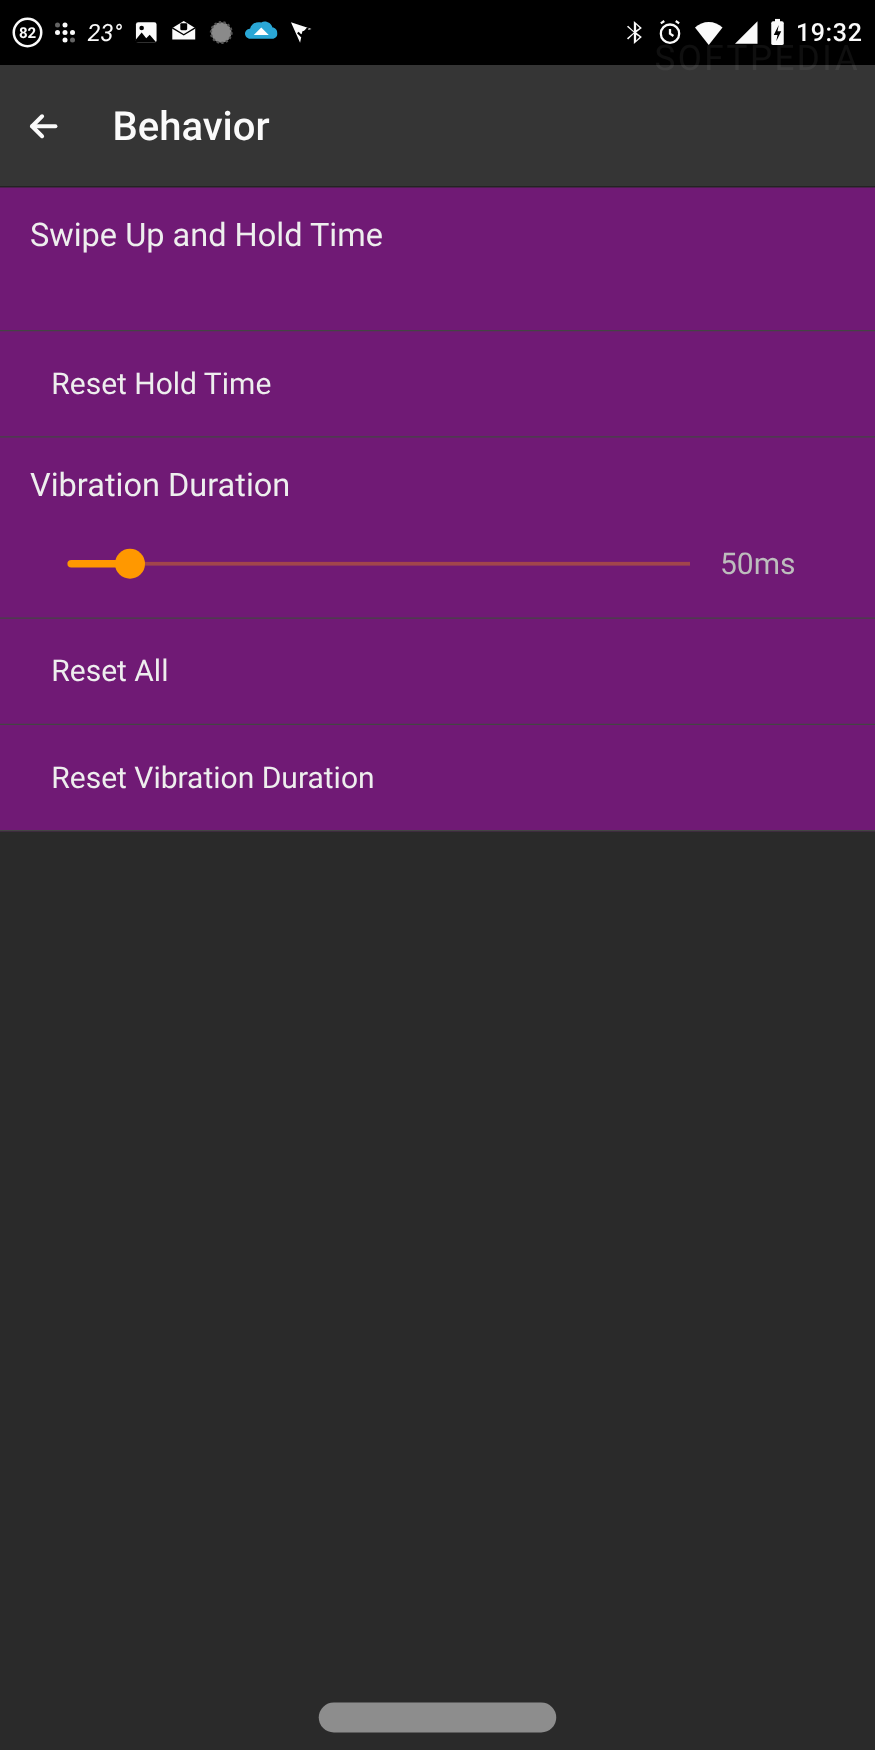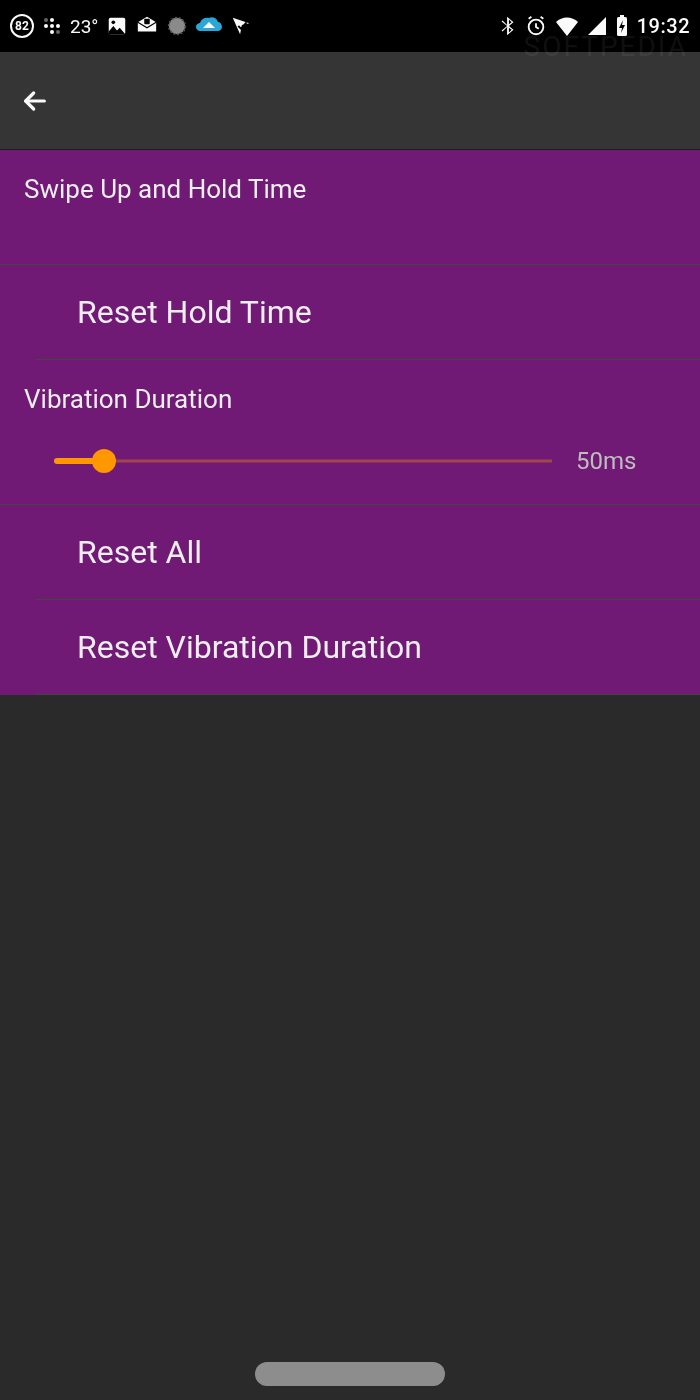--- a/index.html
+++ b/index.html
@@ -18,21 +18,21 @@
     height: 52px;
     background: #000000;
     display: flex;
     align-items: center;
     justify-content: space-between;
     padding: 0 10px;
     font-size: 20px;
     color: #fafafa;
   }
   .status-left, .status-right { display: flex; align-items: center; gap: 8px; }
-  .status-left .temp { font-size: 19px; }
+  .status-left .temp { font-size: 19px; font-style: italic; }
   .status-bar svg { display:block; }
   .badge82 {
     width: 24px; height: 24px; border: 2px solid #fafafa; border-radius: 50%;
     display: flex; align-items: center; justify-content: center;
     font-size: 12px; font-weight: 700;
   }
   .dots9 {
     width: 20px; height: 20px; position: relative;
   }
   .dots9 span {
@@ -66,24 +66,23 @@
   }
   .app-title { font-size: 32px; font-weight: 500; color: #fafafa; }
 
   
   .content { background: #701a75; }
   .section { padding: 24px 24px 28px 24px; border-bottom: 1px solid #444; }
   .section-title { font-size: 26px; color: #eeeeee; margin-bottom: 32px; }
   .row-clickable {
     padding: 28px 41px;
     border-bottom: 1px solid #444;
-    font-size: 32px;
+    font-size: 24px;
     color: #eeeeee;
     cursor: pointer;
-    margin-left: 36px;
   }
 
   .slider-row { display:flex; align-items:center; gap: 24px; padding-left: 30px; }
   .slider-value { font-size: 24px; color: #bdbdbd; min-width: 100px; text-align:left; }
 
   
   .slider {
     position: relative;
     flex: 1;
     height: 30px;
@@ -174,20 +173,21 @@
 
 <div class="watermark">SOFTPEDIA</div>
 
 <div class="app-bar">
   <div class="back-btn">
     <svg width="32" height="32" viewBox="0 0 24 24" fill="none" stroke="#fafafa" stroke-width="2.4" stroke-linecap="round" stroke-linejoin="round">
         <path d="M19 12H5"></path>
         <path d="M11 18l-6-6 6-6"></path>
       </svg>
   </div>
+  <div class="app-title">Behavior</div>
 </div>
 
 <div class="content">
 
   <div class="section">
     <div class="section-title">Swipe Up and Hold Time</div>
   </div>
 
   <div class="row-clickable">
     <span>Reset Hold Time</span>

